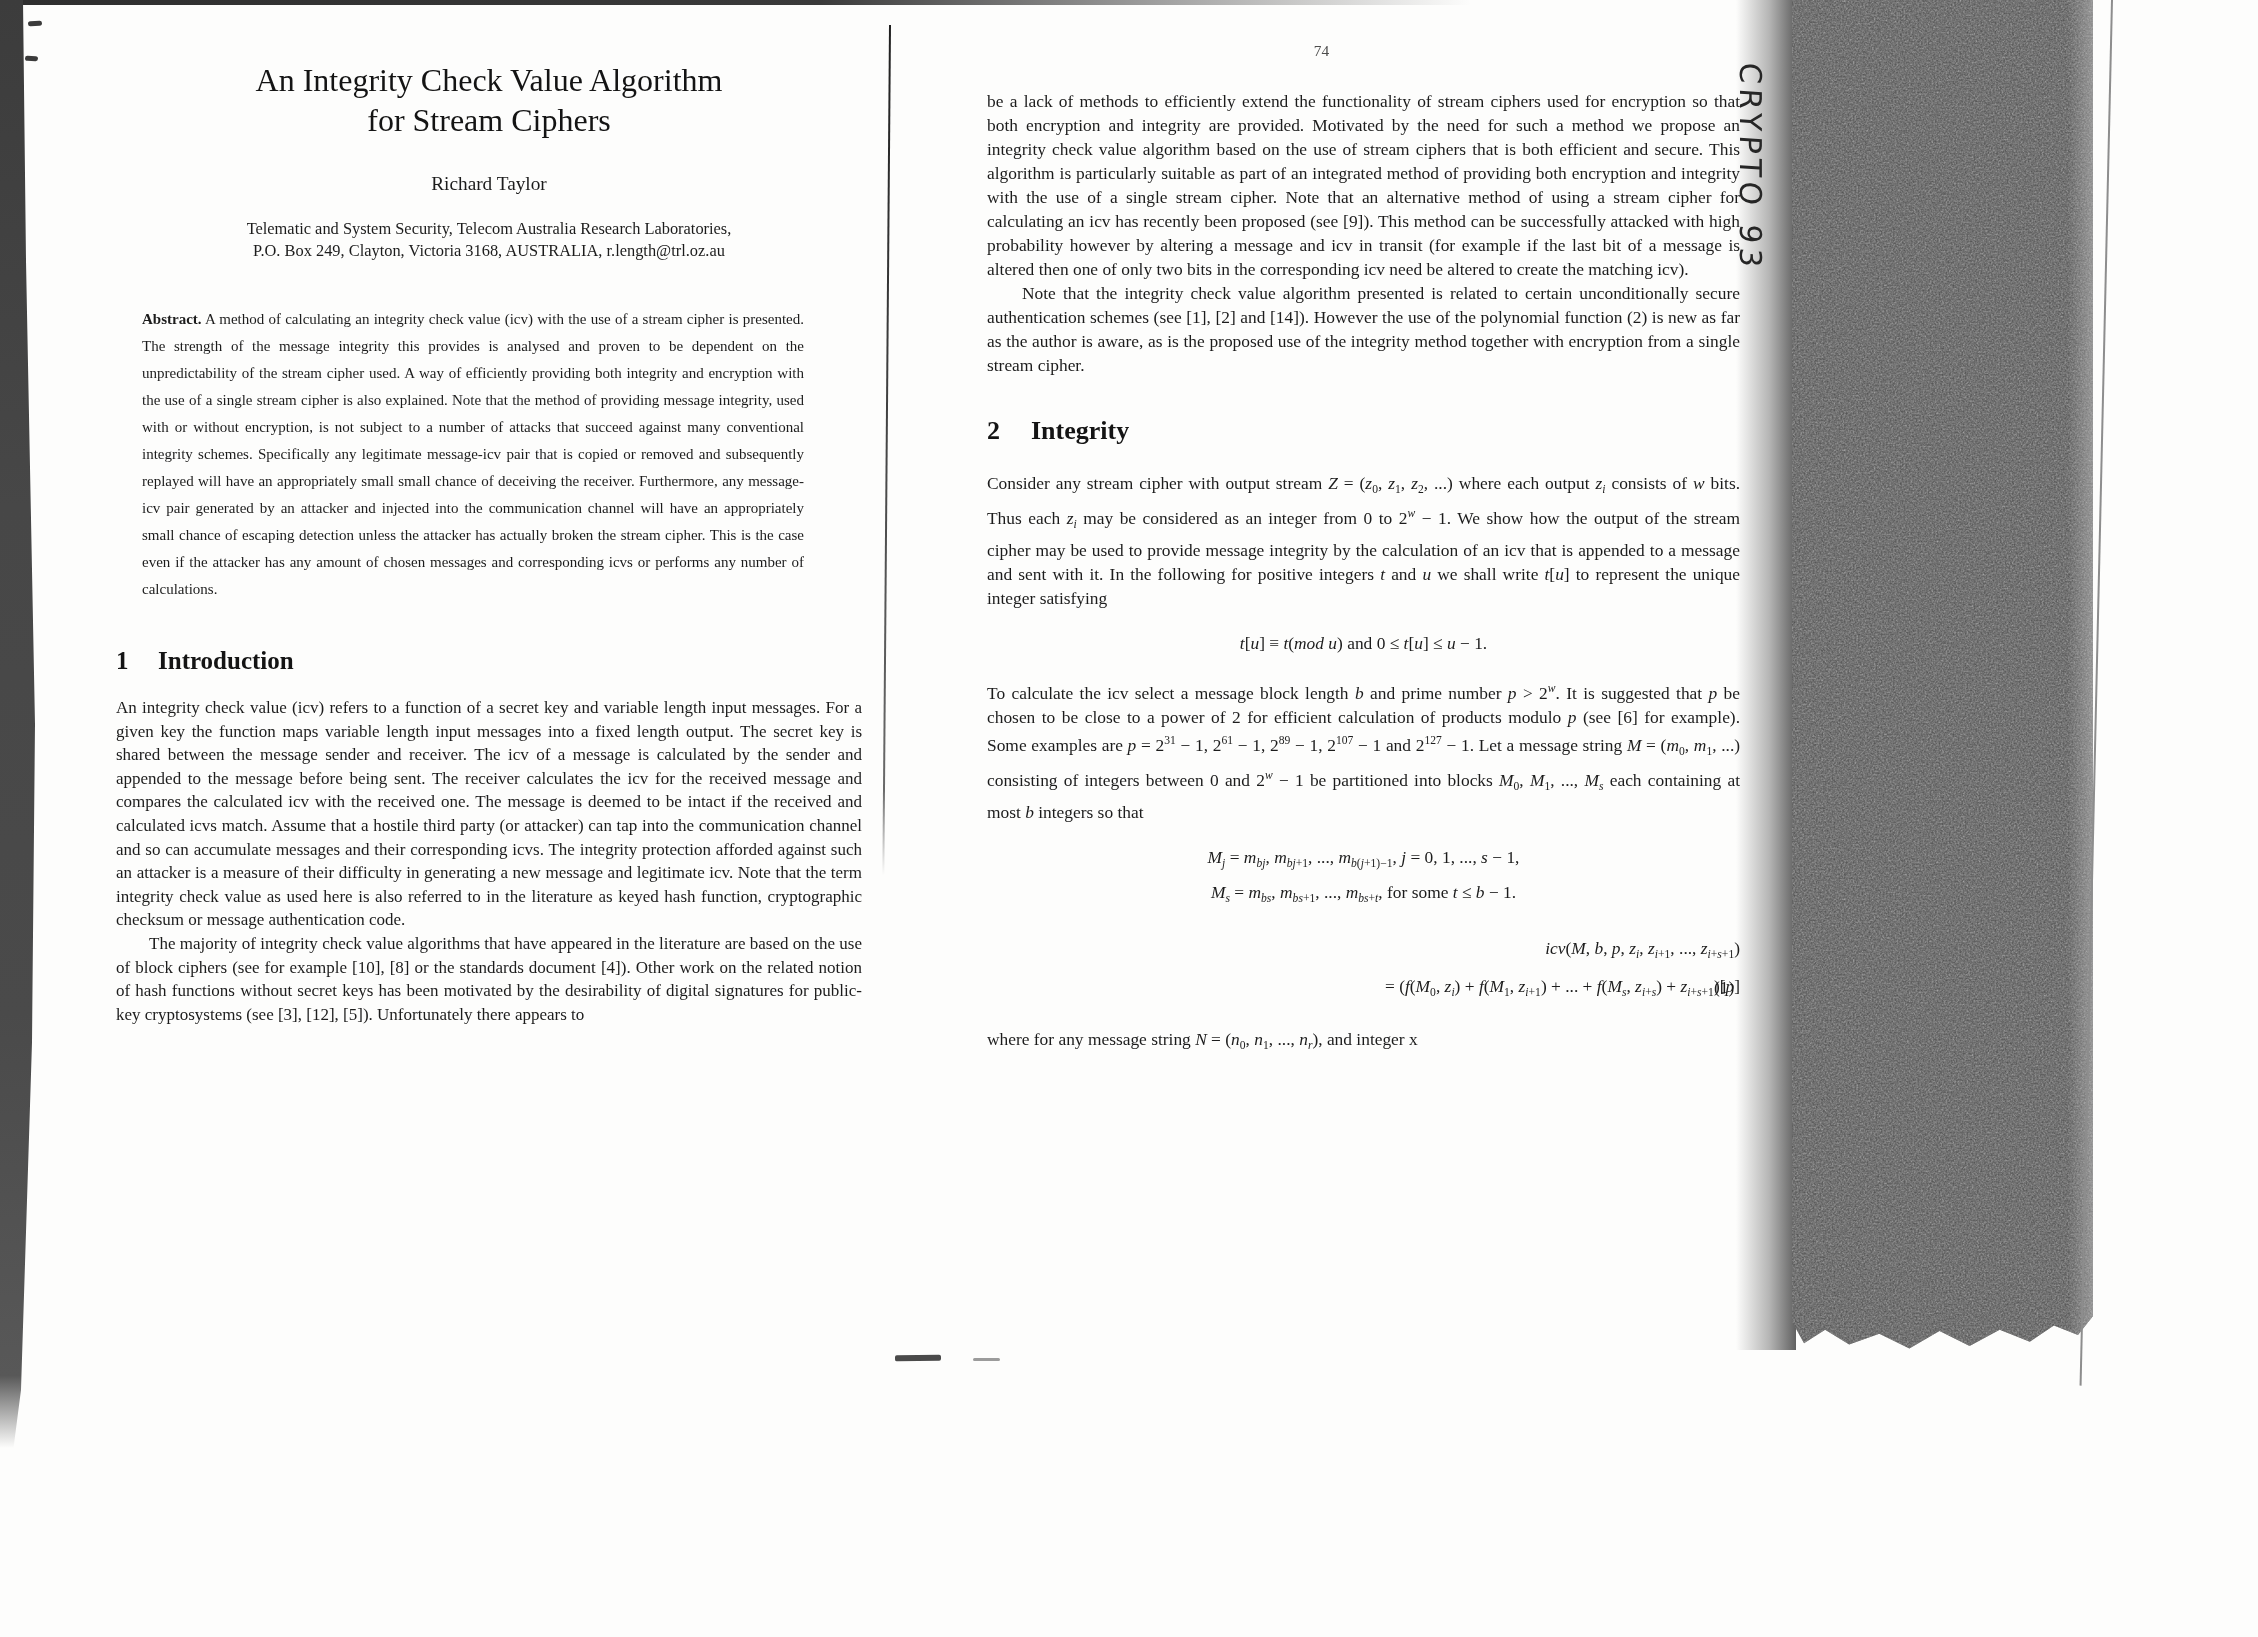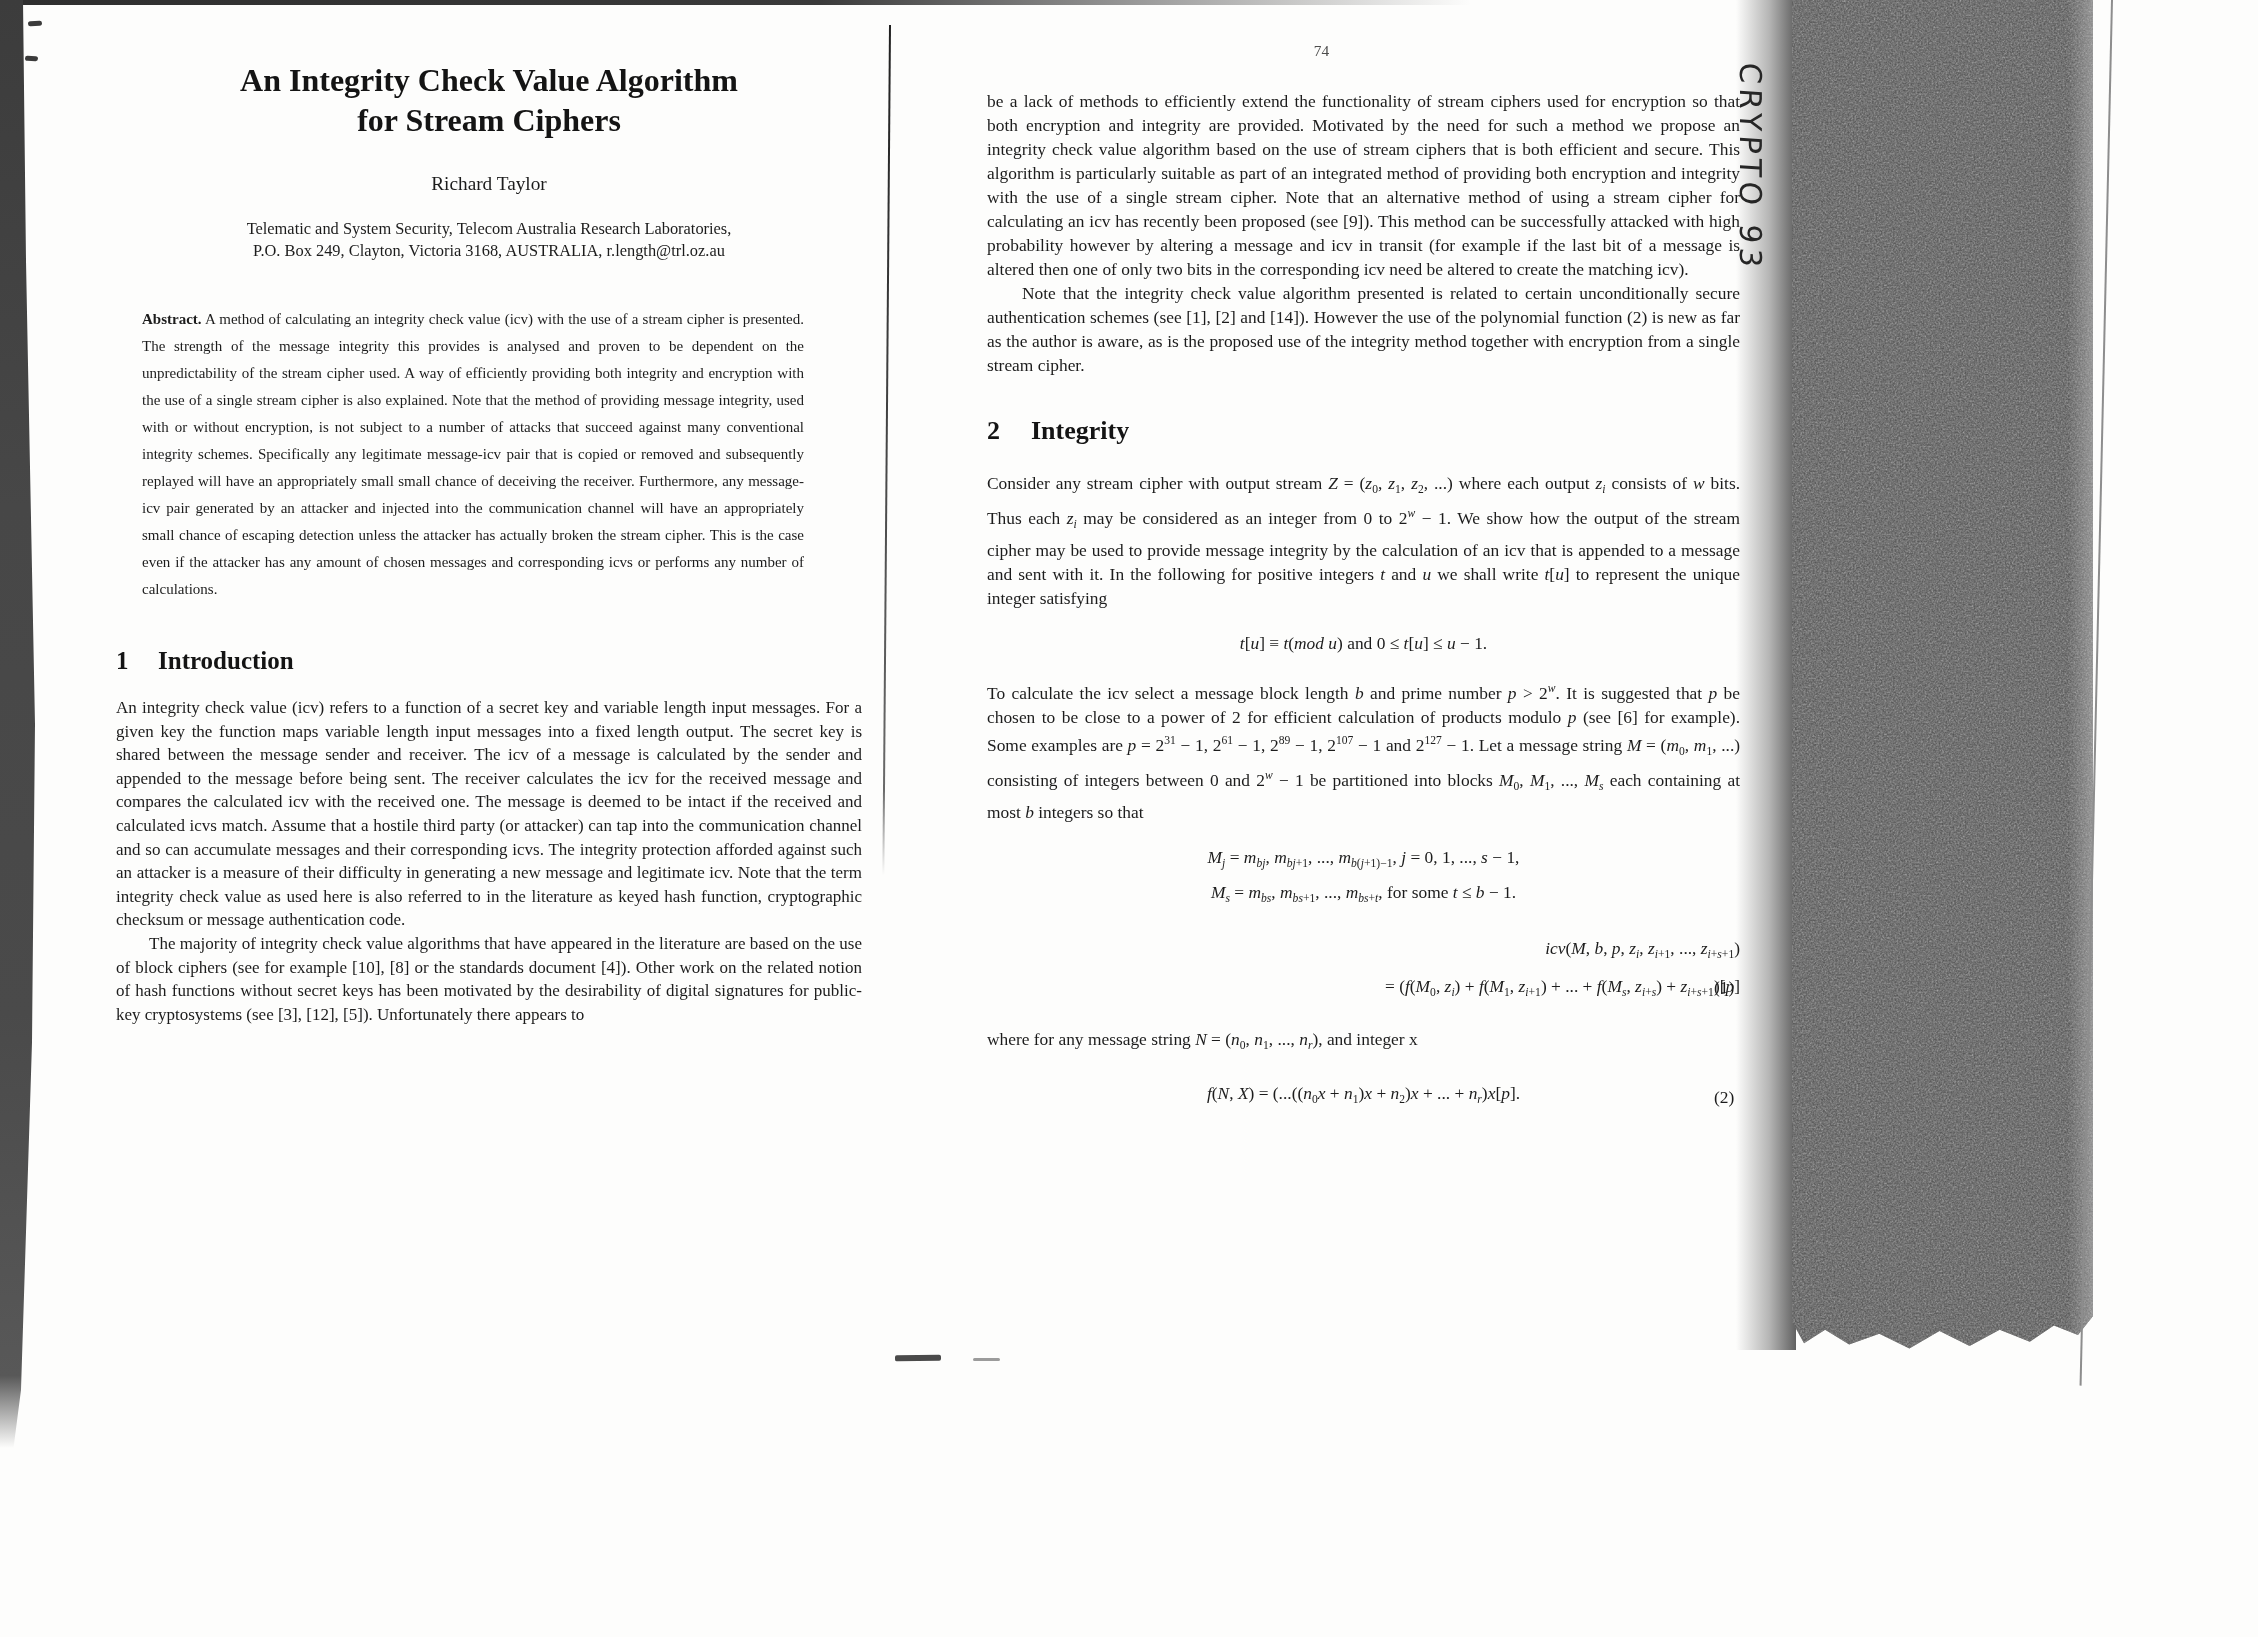--- a/index.html
+++ b/index.html
@@ -32,21 +32,21 @@
   .edge-line{position:absolute;left:2111px;top:0;width:1.9px;height:1386px;background:#8d8d8d;
              transform:rotate(1.3deg);transform-origin:top;}
 
   .crypto-note{position:absolute;left:1727px;top:64px;width:42px;height:193px;}
   .crypto-note span{position:absolute;left:41px;top:0;display:block;white-space:nowrap;
       transform:rotate(90deg) skewX(-4deg);transform-origin:left top;
       font-family:"DejaVu Sans",sans-serif;font-size:30px;letter-spacing:4.8px;color:#262626;}
 
   
   .left-page{position:absolute;left:116px;top:60px;width:746px;}
-  .title{ text-align:center;font-weight:bold;font-size:32px;line-height:40px;color:#141414;}
+  .title{ text-align:center;font-weight:normal;font-size:32px;line-height:40px;color:#141414;}
   .author{text-align:center;font-size:19.3px;margin-top:33px;}
   .affil{text-align:center;font-size:16.4px;line-height:22px;margin-top:23px;}
   .abstract{margin:44px 58px 0 26px;font-size:15px;line-height:27px;text-align:justify;}
   .abstract b{font-size:15px;}
   .sec-head{font-weight:bold;font-size:25px;margin-top:44px;color:#141414;}
   .sec-head .sec-no{display:inline-block;width:42px;}
   .body-par{font-size:17px;line-height:23.6px;text-align:justify;margin-top:21px;}
   .body-par.indent{margin-top:0;text-indent:33px;}
 
   
@@ -105,24 +105,20 @@
     <div class="equation">
       <div><i>M<sub>j</sub></i> = <i>m<sub>bj</sub></i>, <i>m</i><sub><i>bj</i>+1</sub>, ..., <i>m</i><sub><i>b</i>(<i>j</i>+1)−1</sub>, <i>j</i> = 0, 1, ..., <i>s</i> − 1,</div>
       <div><i>M<sub>s</sub></i> = <i>m<sub>bs</sub></i>, <i>m</i><sub><i>bs</i>+1</sub>, ..., <i>m</i><sub><i>bs</i>+<i>t</i></sub>, for some <i>t</i> ≤ <i>b</i> − 1.</div>
     </div>
     <div class="eq-rel eq-left">
       <div class="l1"><i>icv</i>(<i>M</i>, <i>b</i>, <i>p</i>, <i>z<sub>i</sub></i>, <i>z</i><sub><i>i</i>+1</sub>, ..., <i>z</i><sub><i>i</i>+<i>s</i>+1</sub>)</div>
       <div>= (<i>f</i>(<i>M</i><sub>0</sub>, <i>z<sub>i</sub></i>) + <i>f</i>(<i>M</i><sub>1</sub>, <i>z</i><sub><i>i</i>+1</sub>) + ... + <i>f</i>(<i>M<sub>s</sub></i>, <i>z</i><sub><i>i</i>+<i>s</i></sub>) + <i>z</i><sub><i>i</i>+<i>s</i>+1</sub>)[<i>p</i>]</div>
       <span class="eq-num" style="top:72%">(1)</span>
     </div>
     <div class="rp-par" style="margin-top:15.4px">where for any message string <i>N</i> = (<i>n</i><sub>0</sub>, <i>n</i><sub>1</sub>, ..., <i>n<sub>r</sub></i>), and integer x</div>
-    <div class="eq-rel eq-center">
-      <span><i>f</i>(<i>N</i>, <i>X</i>) = (...((<i>n</i><sub>0</sub><i>x</i> + <i>n</i><sub>1</sub>)<i>x</i> + <i>n</i><sub>2</sub>)<i>x</i> + ... + <i>n<sub>r</sub></i>)<i>x</i>[<i>p</i>].</span>
-      <span class="eq-num">(2)</span>
-    </div>
   </div>
 
   <div class="band-fade"></div>
   <div class="band">
     <svg width="301" height="1354" viewBox="0 0 312 1402">
       <filter id="grain" x="0" y="0" width="100%" height="100%">
         <feTurbulence type="fractalNoise" baseFrequency="0.55" numOctaves="3" seed="11" stitchTiles="stitch"></feTurbulence>
         <feColorMatrix type="saturate" values="0"></feColorMatrix>
         <feComponentTransfer>
           <feFuncR type="linear" slope="0.55" intercept="0.12"></feFuncR>

